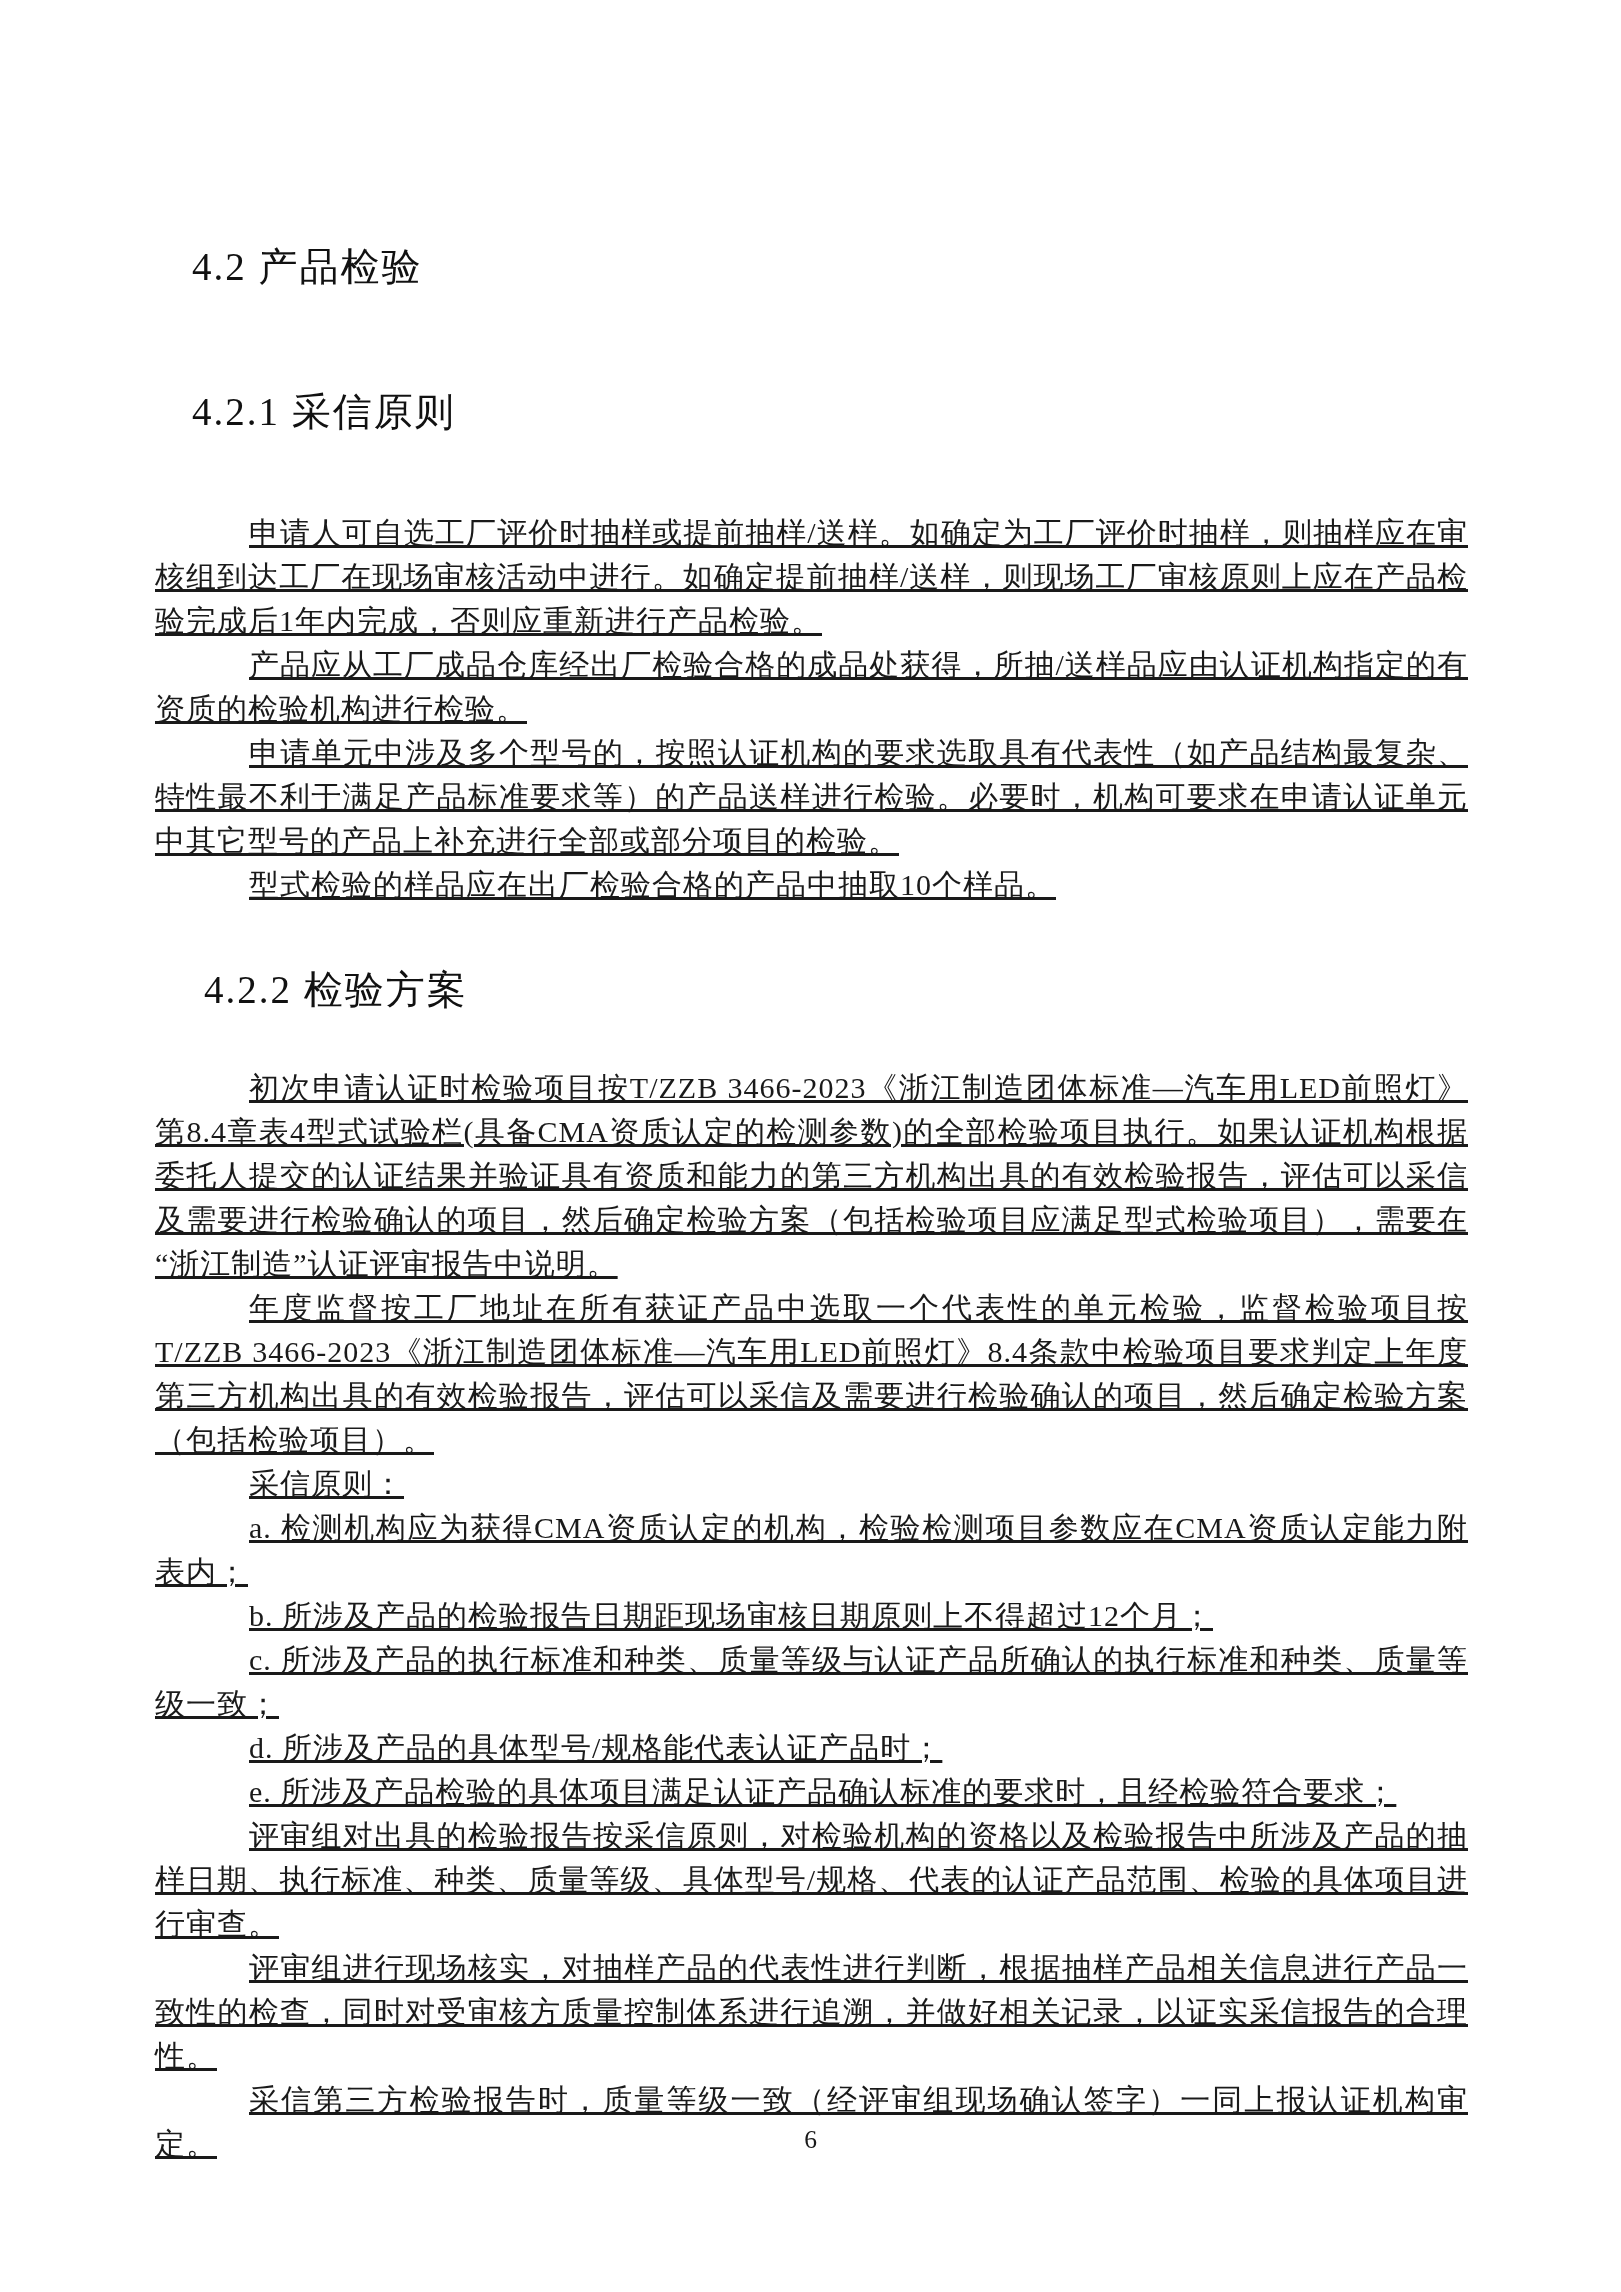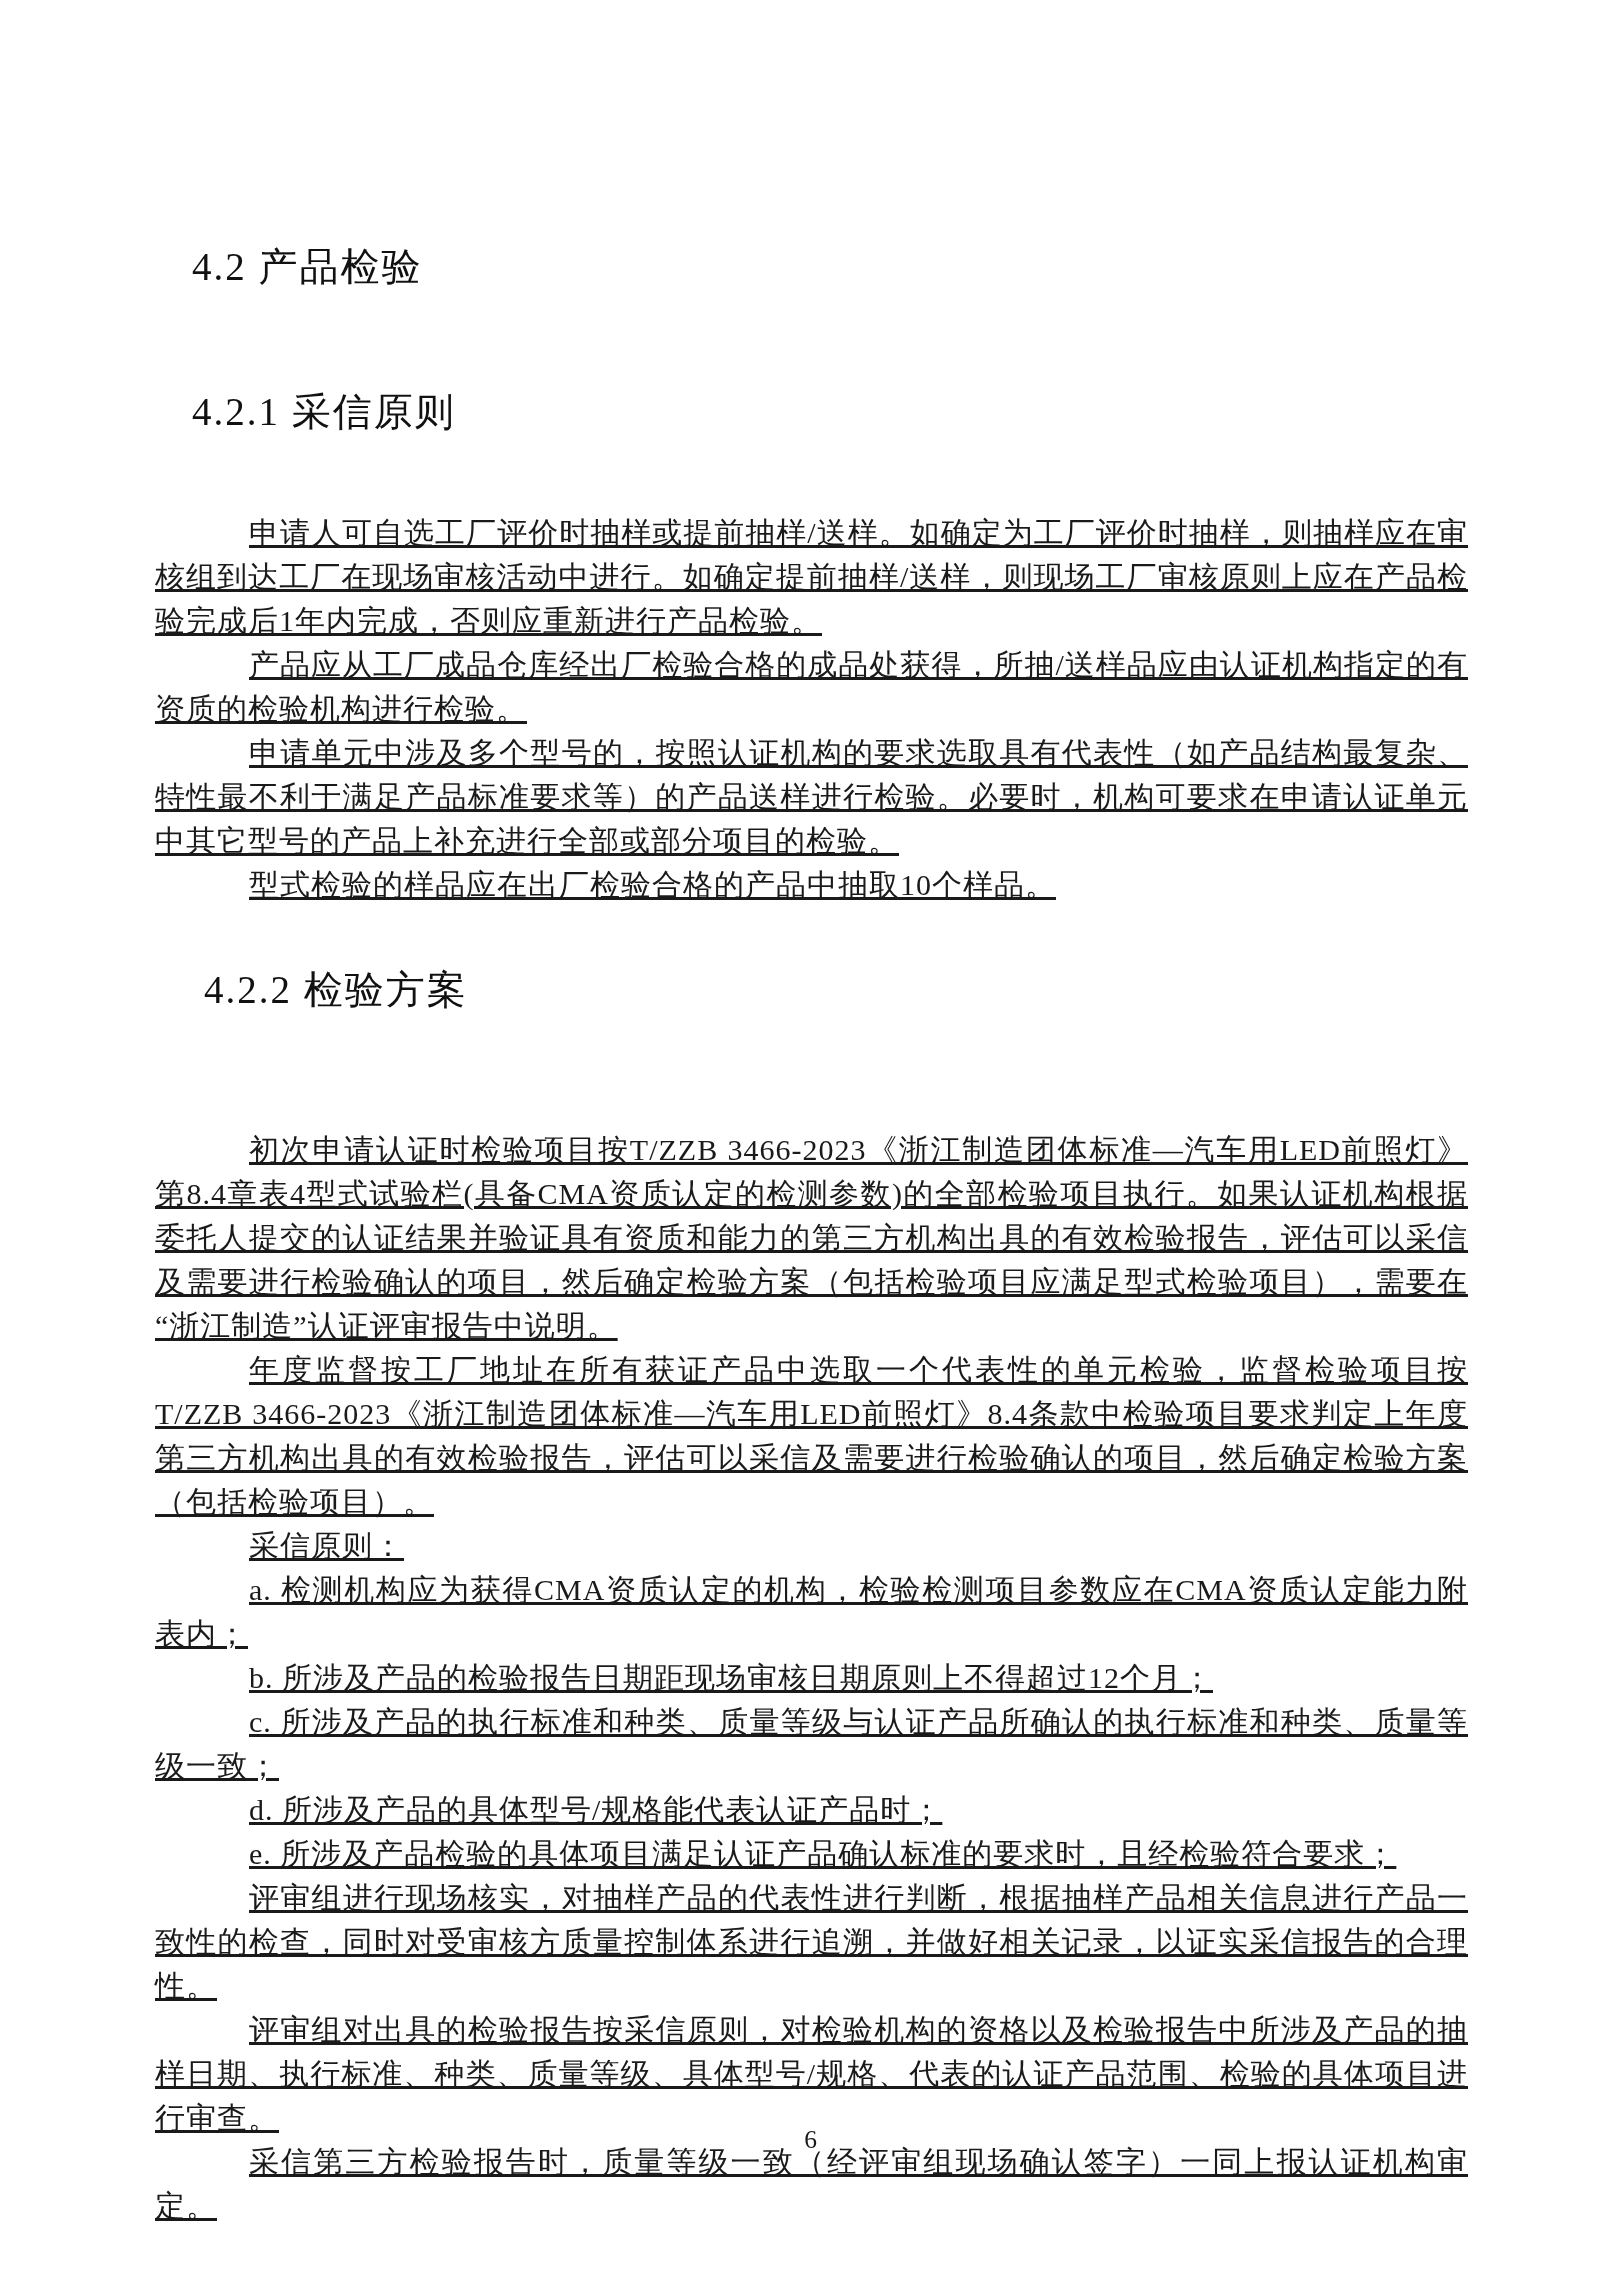--- a/index.html
+++ b/index.html
@@ -29,21 +29,21 @@
   }
   .heading-1 { top: 247px; }
   .heading-2 { top: 392px; }
   .heading-3 { top: 970px; margin-left: 12px; }
   .body-block {
     position: absolute;
     left: 155px;
     width: 1313px;
   }
   .body-block-1 { top: 511px; }
-  .body-block-2 { top: 1128px; }
+  .body-block-2 { top: 1066px; }
   .para {
     margin: 0;
     font-size: 30px;
     line-height: 44px;
     letter-spacing: 1px;
     text-align: justify;
     text-indent: 94px;
     color: #1a1a1a;
     text-decoration: underline;
   }
@@ -77,21 +77,21 @@
 
   <div class="body-block body-block-2">
     <p class="para">初次申请认证时检验项目按T/ZZB 3466-2023《浙江制造团体标准—汽车用LED前照灯》第8.4章表4型式试验栏(具备CMA资质认定的检测参数)的全部检验项目执行。如果认证机构根据委托人提交的认证结果并验证具有资质和能力的第三方机构出具的有效检验报告，评估可以采信及需要进行检验确认的项目，然后确定检验方案（包括检验项目应满足型式检验项目），需要在“浙江制造”认证评审报告中说明。</p>
     <p class="para">年度监督按工厂地址在所有获证产品中选取一个代表性的单元检验，监督检验项目按T/ZZB 3466-2023《浙江制造团体标准—汽车用LED前照灯》8.4条款中检验项目要求判定上年度第三方机构出具的有效检验报告，评估可以采信及需要进行检验确认的项目，然后确定检验方案（包括检验项目）。</p>
     <p class="para">采信原则：</p>
     <p class="para">a. 检测机构应为获得CMA资质认定的机构，检验检测项目参数应在CMA资质认定能力附表内；</p>
     <p class="para">b. 所涉及产品的检验报告日期距现场审核日期原则上不得超过12个月；</p>
     <p class="para">c. 所涉及产品的执行标准和种类、质量等级与认证产品所确认的执行标准和种类、质量等级一致；</p>
     <p class="para">d. 所涉及产品的具体型号/规格能代表认证产品时；</p>
     <p class="para">e. 所涉及产品检验的具体项目满足认证产品确认标准的要求时，且经检验符合要求；</p>
+    <p class="para">评审组对出具的检验报告按采信原则，对检验机构的资格以及检验报告中所涉及产品的抽样日期、执行标准、种类、质量等级、具体型号/规格、代表的认证产品范围、检验的具体项目进行审查。</p>
     <p class="para">评审组进行现场核实，对抽样产品的代表性进行判断，根据抽样产品相关信息进行产品一致性的检查，同时对受审核方质量控制体系进行追溯，并做好相关记录，以证实采信报告的合理性。</p>
-    <p class="para">评审组对出具的检验报告按采信原则，对检验机构的资格以及检验报告中所涉及产品的抽样日期、执行标准、种类、质量等级、具体型号/规格、代表的认证产品范围、检验的具体项目进行审查。</p>
     <p class="para">采信第三方检验报告时，质量等级一致（经评审组现场确认签字）一同上报认证机构审定。</p>
   </div>
 
   <div class="page-number">6</div>
 
 </div>
 
 
 </body></html>

